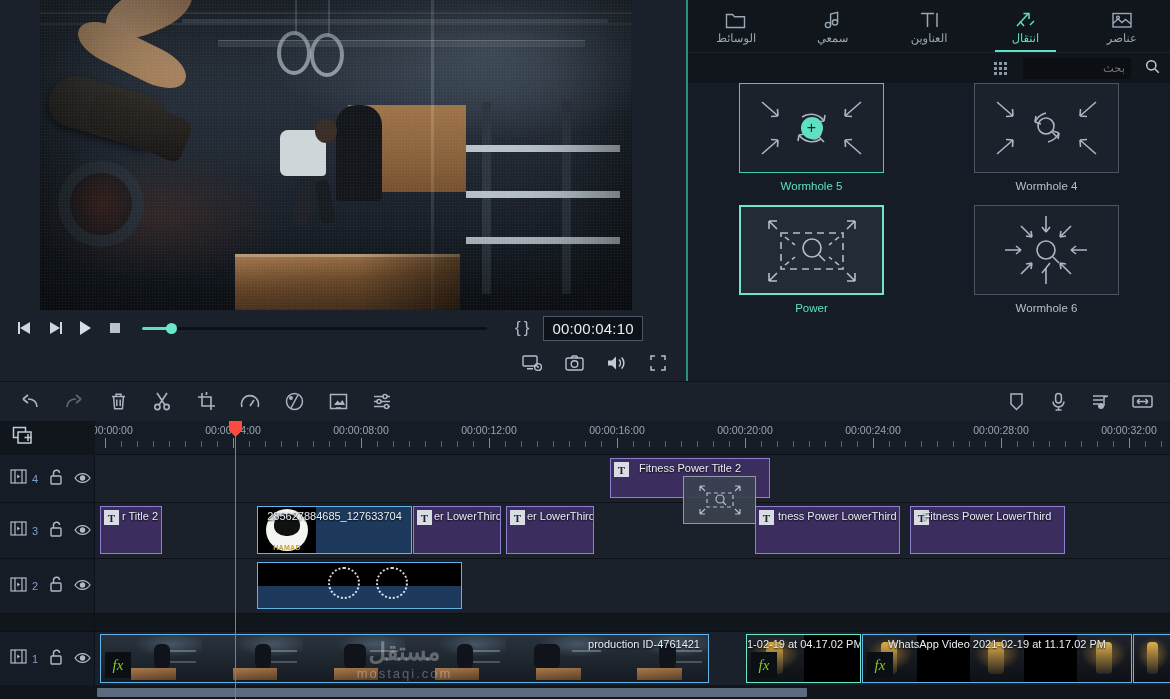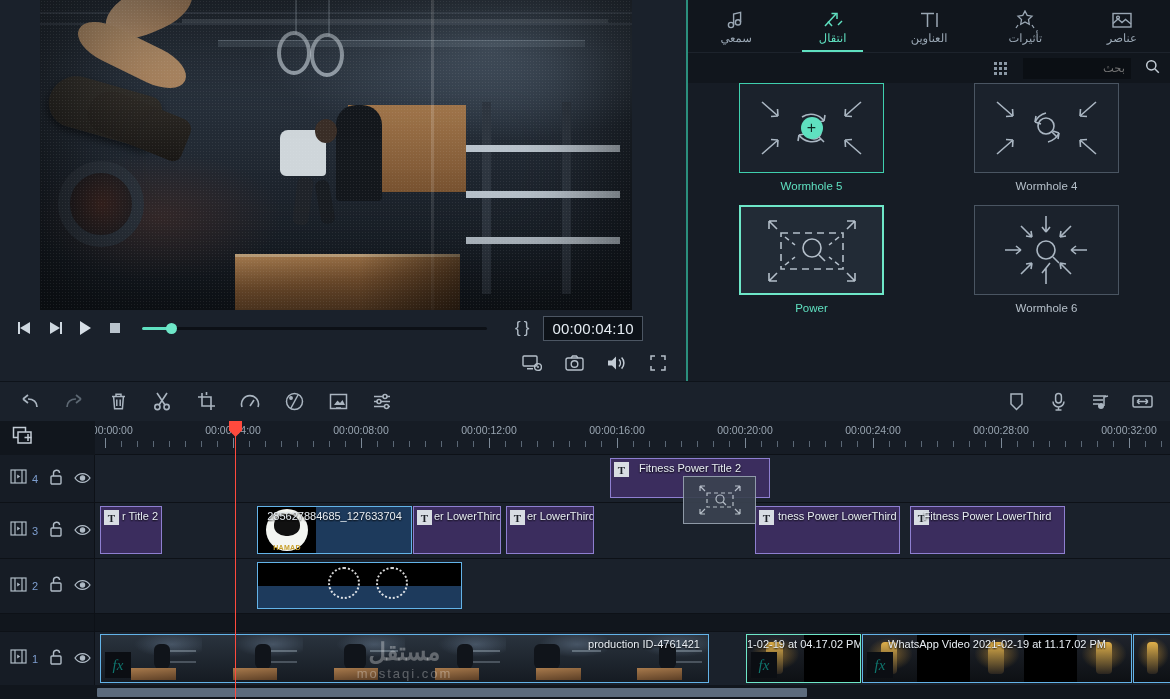--- a/index.html
+++ b/index.html
@@ -160,21 +160,21 @@
     background: radial-gradient(ellipse 55% 40% at 70% 20%, rgba(140,165,195,.32), transparent 68%),
                 linear-gradient(180deg,#2a333e,#151b22); }
   .vframe .box { position: absolute; left: 30%; bottom: 4%; width: 44%; height: 26%;
                  background: linear-gradient(175deg,#a87a4c,#5c3f26); }
   .vframe .fig { position: absolute; left: 52%; top: 20%; width: 16%; height: 52%; background: #10141a; border-radius: 6px; }
   .vframe .shelf { position: absolute; right: 6%; top: 32%; width: 28%; height: 5%; background: rgba(190,205,218,.35); }
   .vframe .shelf2 { position: absolute; right: 6%; top: 55%; width: 28%; height: 5%; background: rgba(190,205,218,.28); }
   .vframe.warm .gymmini { background: radial-gradient(ellipse 60% 50% at 50% 40%, rgba(205,150,50,.55), transparent 70%), linear-gradient(180deg,#20242c,#0d1014); }
   .vframe.warm .fig { left: 34%; width: 30%; height: 70%; top: 14%; background: linear-gradient(180deg,#e0b04a,#2a2520); border-radius: 4px; }
   .fxbadge { position: absolute; left: 4px; bottom: 4px; width: 26px; height: 26px; background: #0b0e13;
-             color: #0f766e; font-style: italic; font-family: "Liberation Serif", serif; font-size: 15px;
+             color: #84cc16; font-style: italic; font-family: "Liberation Serif", serif; font-size: 15px;
              display: flex; align-items: center; justify-content: center; }
 
   .wm { position: absolute; left: 0; right: 0; top: 50%; transform: translateY(-50%); text-align: center;
         color: rgba(255,255,255,.30); font-size: 24px; font-weight: bold; pointer-events: none; letter-spacing: 1px; }
   .wm small { display: block; font-size: 13px; font-weight: normal; letter-spacing: 2px; }
 
   .elem-clip { position: absolute; top: 3px; height: calc(100% - 7px); background: #1d3a5c; border: 1px solid #63b3e8; overflow:hidden; }
   .elem-top { position: absolute; left: 0; top: 0; right: 0; height: 52%; background: #000; }
   .angel { position: absolute; top: 4px; width: 32px; height: 32px; border-radius: 50%;
            border: 2px dotted rgba(255,255,255,.85); }
@@ -298,62 +298,61 @@
             <path d="M1 5V1h4M11 1h4v4M15 11v4h-4M5 15H1v-4"></path>
           </svg>
         </div>
       </div>
       <div class="preview-divider"></div>
     </div>
 
     <div class="lib">
       <div class="tabs">
 
+        <div class="tab">
+          <span class="ticon">
+            <svg width="22" height="18" viewBox="0 0 22 18" fill="none" stroke="#9aa7b4" stroke-width="1.4">
+              <path d="M1.5 16.5V3.5h6l2 2.2h10v10.8z"></path>
+            </svg>
+          </span>
+          <span>الوسائط</span>
+        </div>
 
         <div class="tab">
           <span class="ticon">
             <svg width="20" height="18" viewBox="0 0 20 18" fill="none" stroke="#9aa7b4" stroke-width="1.4">
               <circle cx="5" cy="14" r="2.6"></circle>
                 <path d="M7.6 14V3l7 -1.6V11"></path>
                 <circle cx="12" cy="11.4" r="2.6"></circle>
             </svg>
           </span>
           <span>سمعي</span>
+        </div>
+
+        <div class="tab">
+          <span class="ticon">
+            <svg width="22" height="18" viewBox="0 0 22 18" fill="none" stroke="#9aa7b4" stroke-width="1.5">
+              <path d="M3 2.5h13M9.5 2.5V16M19 2v14"></path>
+            </svg>
+          </span>
+          <span>العناوين</span>
         </div>
 
         <div class="tab active">
           <span class="ticon">
             <svg width="22" height="20" viewBox="0 0 22 20" fill="none" stroke="#5fe0c0" stroke-width="1.5">
               <path d="M3 17L14 5"></path>
                 <path d="M9.5 4.5H15V10"></path>
               <path d="M6 12.5l4 4.5"></path>
                 <path d="M16 16l4-4"></path>
             </svg>
           </span>
           <span>انتقال</span>
         </div>
 
-        <div class="tab">
-          <span class="ticon">
-            <svg width="22" height="18" viewBox="0 0 22 18" fill="none" stroke="#9aa7b4" stroke-width="1.5">
-              <path d="M3 2.5h13M9.5 2.5V16M19 2v14"></path>
-            </svg>
-          </span>
-          <span>العناوين</span>
-        </div>
-
-        <div class="tab">
-          <span class="ticon">
-            <svg width="22" height="19" viewBox="0 0 22 19" fill="none" stroke="#9aa7b4" stroke-width="1.3">
-              <path d="M11 1l2.2 4.4 4.8.7-3.5 3.4.8 4.8-4.3-2.3-4.3 2.3.8-4.8L4 6.1l4.8-.7z"></path>
-              <path d="M4 15l-2 3M18 15l2 3"></path>
-            </svg>
-          </span>
-          <span>تأثيرات</span>
-        </div>
 
         <div class="tab">
           <span class="ticon">
             <svg width="22" height="18" viewBox="0 0 22 18" fill="none" stroke="#9aa7b4" stroke-width="1.4">
               <rect x="2" y="2.5" width="18" height="13.5"></rect>
               <path d="M2 12.5l5-4.5 4 3.5 3.5-3 5.5 4.5"></path>
               <circle cx="7" cy="6.5" r="1.4"></circle>
             </svg>
           </span>
           <span>عناصر</span>

